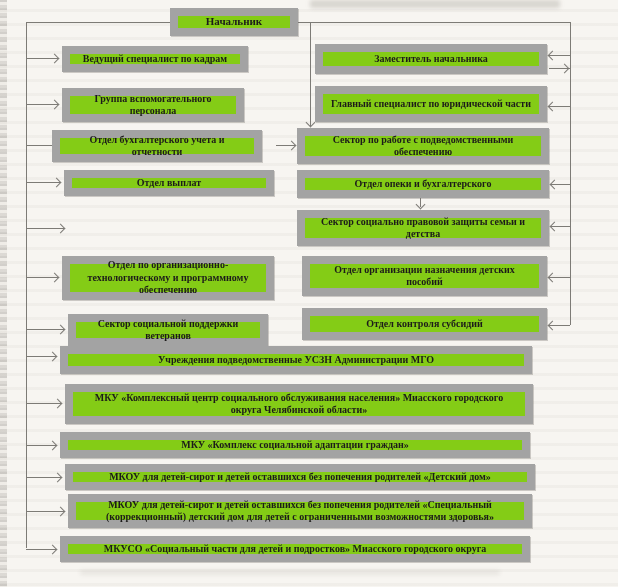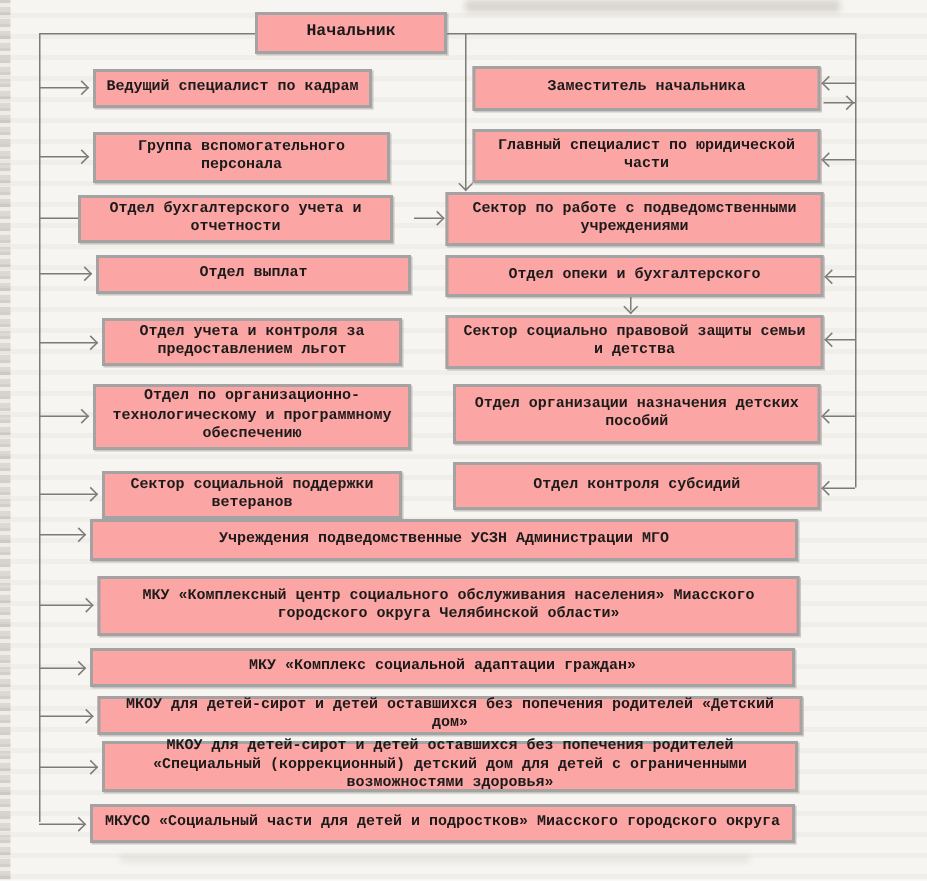--- a/index.html
+++ b/index.html
@@ -24,31 +24,30 @@
       rgba(70,64,58,0.38) 0 2px,
       rgba(165,155,142,0.18) 2px 5px,
       rgba(95,88,80,0.32) 5px 8px);
     opacity:.55;
   }
   .smudge{position:absolute;background:rgba(105,98,88,0.22);filter:blur(2px);border-radius:2px;}
 
   .box{
     position:absolute;
     box-sizing:border-box;
-    border:2px solid #a3a3a3;
-    background:#fca5a5;
+    border:8px solid #a3a3a3;
+    background:#84cc16;
     color:#1c1b1a;
     font-weight:bold;
     font-size:10px;
     line-height:1.25;
     display:flex;align-items:center;justify-content:center;
     text-align:center;
     padding:2px 6px;
     box-shadow:1px 1px 0 rgba(120,118,112,0.35);
-    font-family:Liberation Mono, monospace;
   }
   .box.root{font-size:11px;}
 
   .hline{position:absolute;height:0;border-top:1px solid #7d7b76;}
   .vline{position:absolute;width:0;border-left:1px solid #7d7b76;}
   .arr{position:absolute;width:6px;height:6px;
        border-top:1.3px solid #7d7b76;border-right:1.3px solid #7d7b76;}
   .arr.r{transform:rotate(45deg);}
   .arr.l{transform:rotate(225deg);}
   .arr.d{transform:rotate(135deg);}
@@ -112,30 +111,29 @@
   <div class="arr l" style="left:549px;top:322px;"></div>
 
   <div class="hline" style="left:276px;top:145px;width:19px;"></div>
   <div class="arr r" style="left:288px;top:142px;"></div>
   <div class="vline" style="left:420px;top:198px;height:9px;"></div>
   <div class="arr d" style="left:417px;top:201px;"></div>
 
   <div class="box root" style="left:170px;top:8px;width:128px;height:28px;">Начальник</div>
 
   <div class="box" style="left:62px;top:46px;width:186px;height:26px;">Ведущий специалист по кадрам</div>
-  <div class="box" style="left:62px;top:88px;width:198px;height:34px;">Группа вспомогательного персонала</div>
+  <div class="box" style="left:62px;top:88px;width:182px;height:34px;">Группа вспомогательного персонала</div>
   <div class="box" style="left:52px;top:130px;width:210px;height:32px;">Отдел бухгалтерского учета и отчетности</div>
   <div class="box" style="left:64px;top:170px;width:210px;height:26px;">Отдел выплат</div>
-  <div class="box" style="left:68px;top:212px;width:200px;height:32px;">Отдел учета и контроля за предоставлением льгот</div>
   <div class="box" style="left:62px;top:256px;width:212px;height:44px;">Отдел по организационно-технологическому и программному обеспечению</div>
   <div class="box" style="left:68px;top:314px;width:200px;height:32px;">Сектор социальной поддержки ветеранов</div>
 
   <div class="box" style="left:315px;top:44px;width:232px;height:30px;">Заместитель начальника</div>
   <div class="box" style="left:315px;top:86px;width:232px;height:36px;">Главный специалист по юридической части</div>
-  <div class="box" style="left:297px;top:128px;width:252px;height:36px;">Сектор по работе с подведомственными учреждениями</div>
+  <div class="box" style="left:297px;top:128px;width:252px;height:36px;">Сектор по работе с подведомственными обеспечению</div>
   <div class="box" style="left:297px;top:170px;width:252px;height:28px;">Отдел опеки и бухгалтерского</div>
   <div class="box" style="left:297px;top:210px;width:252px;height:36px;">Сектор социально правовой защиты семьи и детства</div>
   <div class="box" style="left:302px;top:256px;width:245px;height:40px;">Отдел организации назначения детских пособий</div>
   <div class="box" style="left:302px;top:308px;width:245px;height:32px;">Отдел контроля субсидий</div>
 
   <div class="box" style="left:60px;top:346px;width:472px;height:28px;">Учреждения подведомственные УСЗН Администрации МГО</div>
   <div class="box" style="left:65px;top:384px;width:468px;height:40px;">МКУ «Комплексный центр социального обслуживания населения» Миасского городского округа Челябинской области»</div>
   <div class="box" style="left:60px;top:432px;width:470px;height:26px;">МКУ «Комплекс социальной адаптации граждан»</div>
   <div class="box" style="left:65px;top:464px;width:470px;height:26px;">МКОУ для детей-сирот и детей оставшихся без попечения родителей «Детский дом»</div>
   <div class="box" style="left:68px;top:494px;width:464px;height:34px;">МКОУ для детей-сирот и детей оставшихся без попечения родителей «Специальный (коррекционный) детский дом для детей с ограниченными возможностями здоровья»</div>

